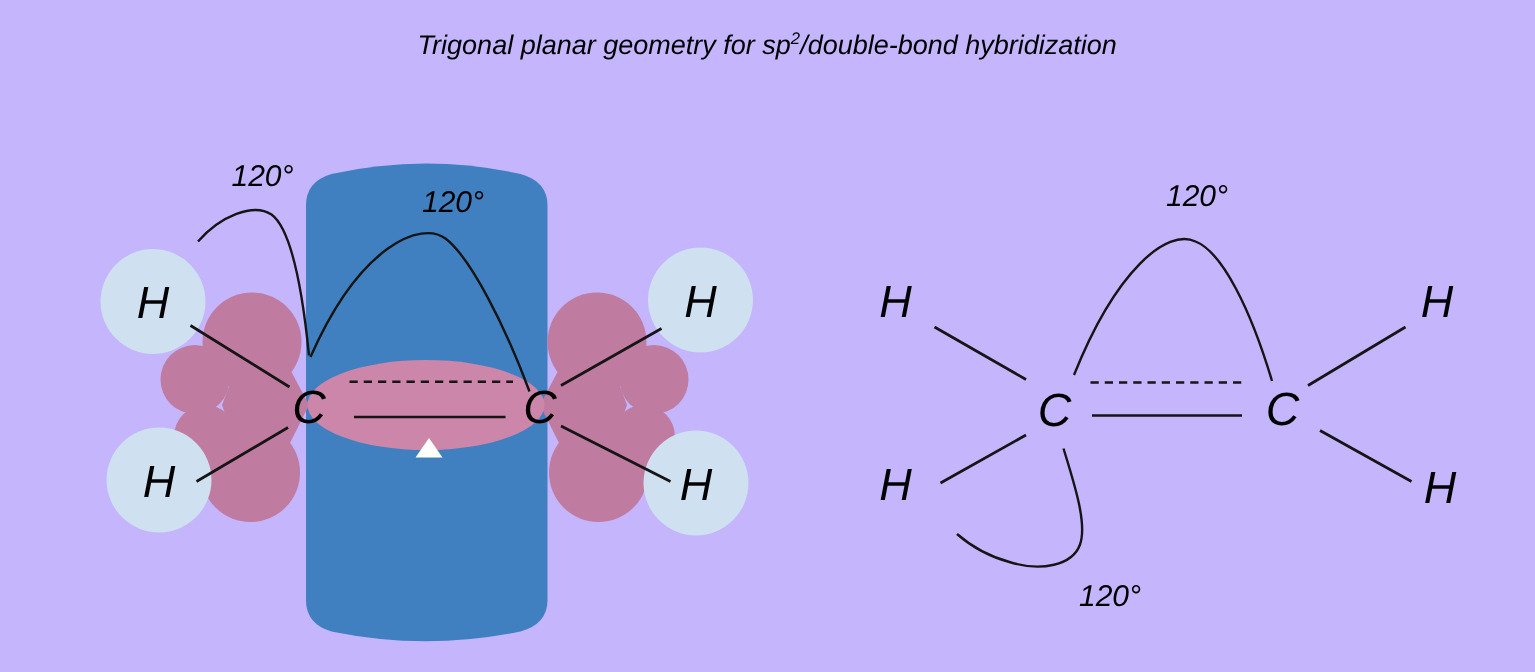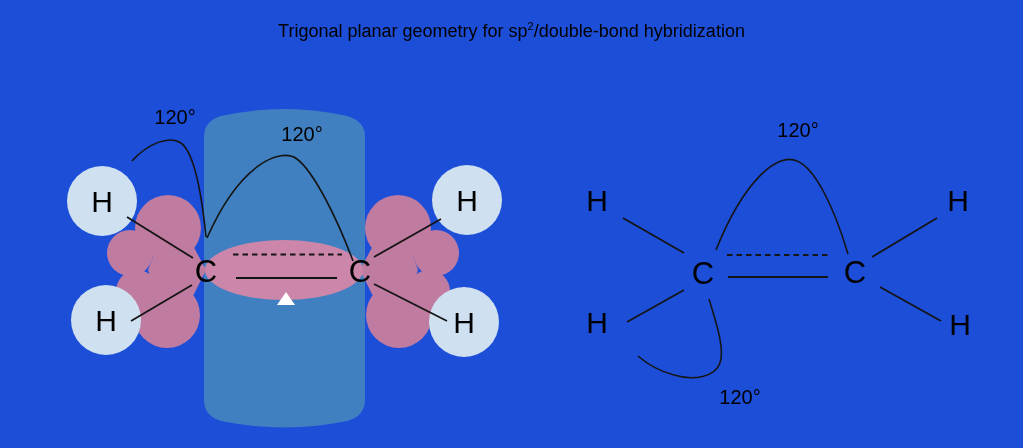--- a/index.html
+++ b/index.html
@@ -1,18 +1,18 @@
 <!DOCTYPE html>
 <html><head>
 <meta charset="utf-8">
 <style>
   html,body { margin:0; padding:0; background:#fff; }
   .stage {
-    position:relative; width:1023px; height:448px; background:#1d4ed8;
-    font-family:"Liberation Sans", sans-serif; overflow:hidden;
+    position:relative; width:1023px; height:448px; background:#c4b5fd;
+    font-family:"Liberation Sans", sans-serif; overflow:hidden;font-style:italic;
   }
   .title {
     position:absolute; top:15px; left:0; width:100%;
     text-align:center; font-size:18px; line-height:22px; color:#000;
   }
   .title sup { font-size:0.62em; }
   svg.diagram { position:absolute; top:0; left:0; }
   text { fill:#000; }
   .atom-label  { font-size:31px; text-anchor:middle; }
   .h-label     { font-size:30px; text-anchor:middle; }

